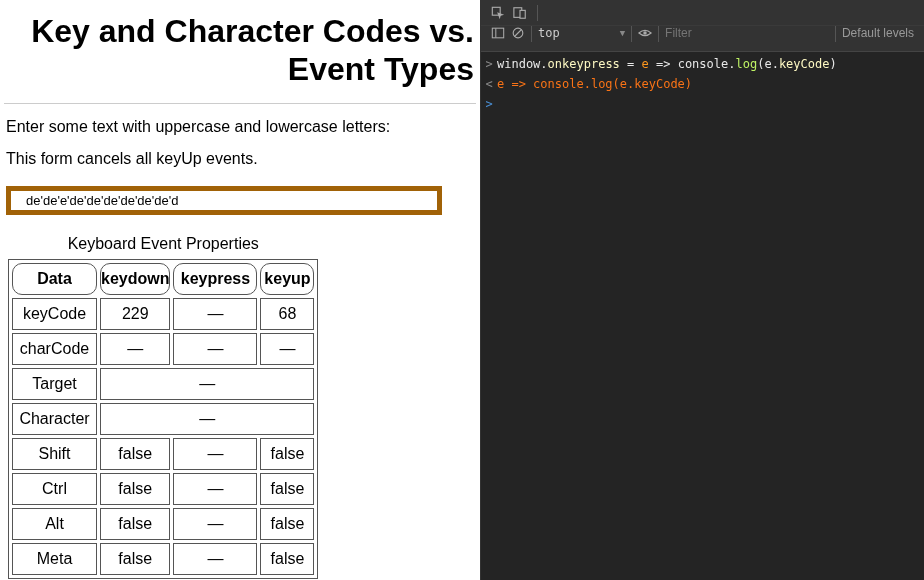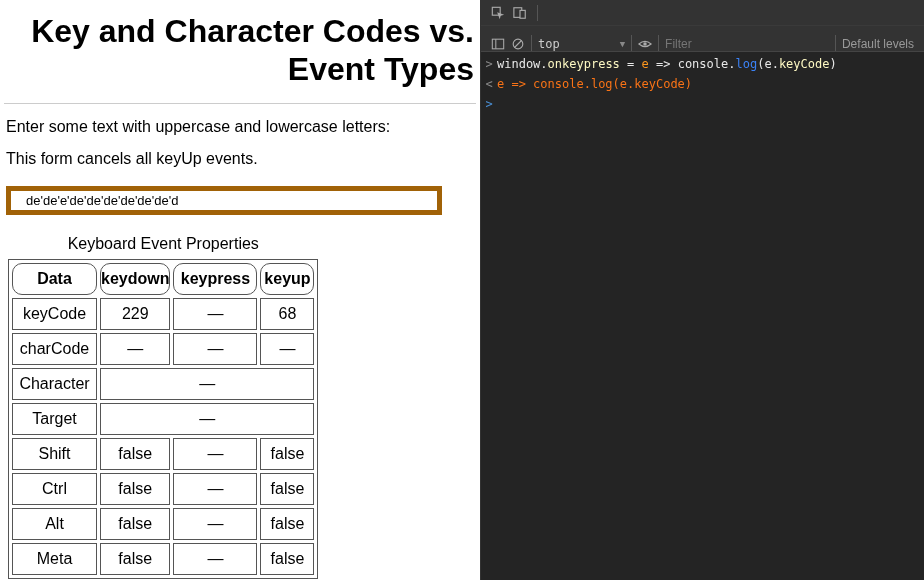--- a/index.html
+++ b/index.html
@@ -91,21 +91,21 @@
     .dt-tab {
       color: #999;
       padding: 0 11px;
       line-height: 26px;
       cursor: default;
       font-family: -apple-system, BlinkMacSystemFont, "Segoe UI", sans-serif;
     }
     .dt-tab.active { background: #000; color: #eee; }
     .dt-toolbar {
       display: flex;
-      align-items: flex-end;
+      align-items: flex-start;
       background: #333;
       height: 26px;
       border-bottom: 1px solid #444;
       gap: 6px;
       padding: 0 10px;
     }
     .dt-toolbar .sep { width:1px; height:16px; background:#555; }
     .dt-toolbar .ctx { color:#ccc; flex: 0 0 auto; display:flex; align-items:center; gap:60px; }
     .dt-toolbar .ctx .chev { color:#888; font-size:9px; }
     .dt-toolbar .eye { color:#999; }
@@ -130,21 +130,21 @@
       overflow: auto;
     }
     .dt-line {
       display: flex;
       padding: 2px 6px 2px 0;
       line-height: 16px;
     }
     .dt-gutter { width: 16px; text-align:center; color:#888; flex-shrink:0; }
     .tok-default { color: #e8e8e8; }
     .tok-prop { color: #fef9c3; }
-    .tok-func { color: #3b82f6; }
+    .tok-func { color: #bef264; }
     .tok-param { color: #fd971f; }
     .tok-punc { color: #e8e8e8; }
     .tok-dim { color: #f97316; }
     .dt-prompt { color:#4a8fd4; }
     .icon-svg { width:14px; height:14px; display:block; }
   </style>
 </head>
 <body>
 
 <div class="left-pane">
@@ -171,25 +171,25 @@
           <td class="col3">—</td>
           <td class="col4">68</td>
         </tr>
         <tr>
           <td class="rowhdr">charCode</td>
           <td class="col2">—</td>
           <td class="col3">—</td>
           <td class="col4">—</td>
         </tr>
         <tr>
+          <td class="rowhdr">Target</td>
+          <td colspan="3" class="span3">—</td>
+        </tr>
+        <tr>
           <td class="rowhdr">Character</td>
-          <td colspan="3" class="span3">—</td>
-        </tr>
-        <tr>
-          <td class="rowhdr">Target</td>
           <td colspan="3" class="span3">—</td>
         </tr>
         <tr>
           <td class="rowhdr">Shift</td>
           <td class="col2">false</td>
           <td class="col3">—</td>
           <td class="col4">false</td>
         </tr>
         <tr>
           <td class="rowhdr">Ctrl</td>

